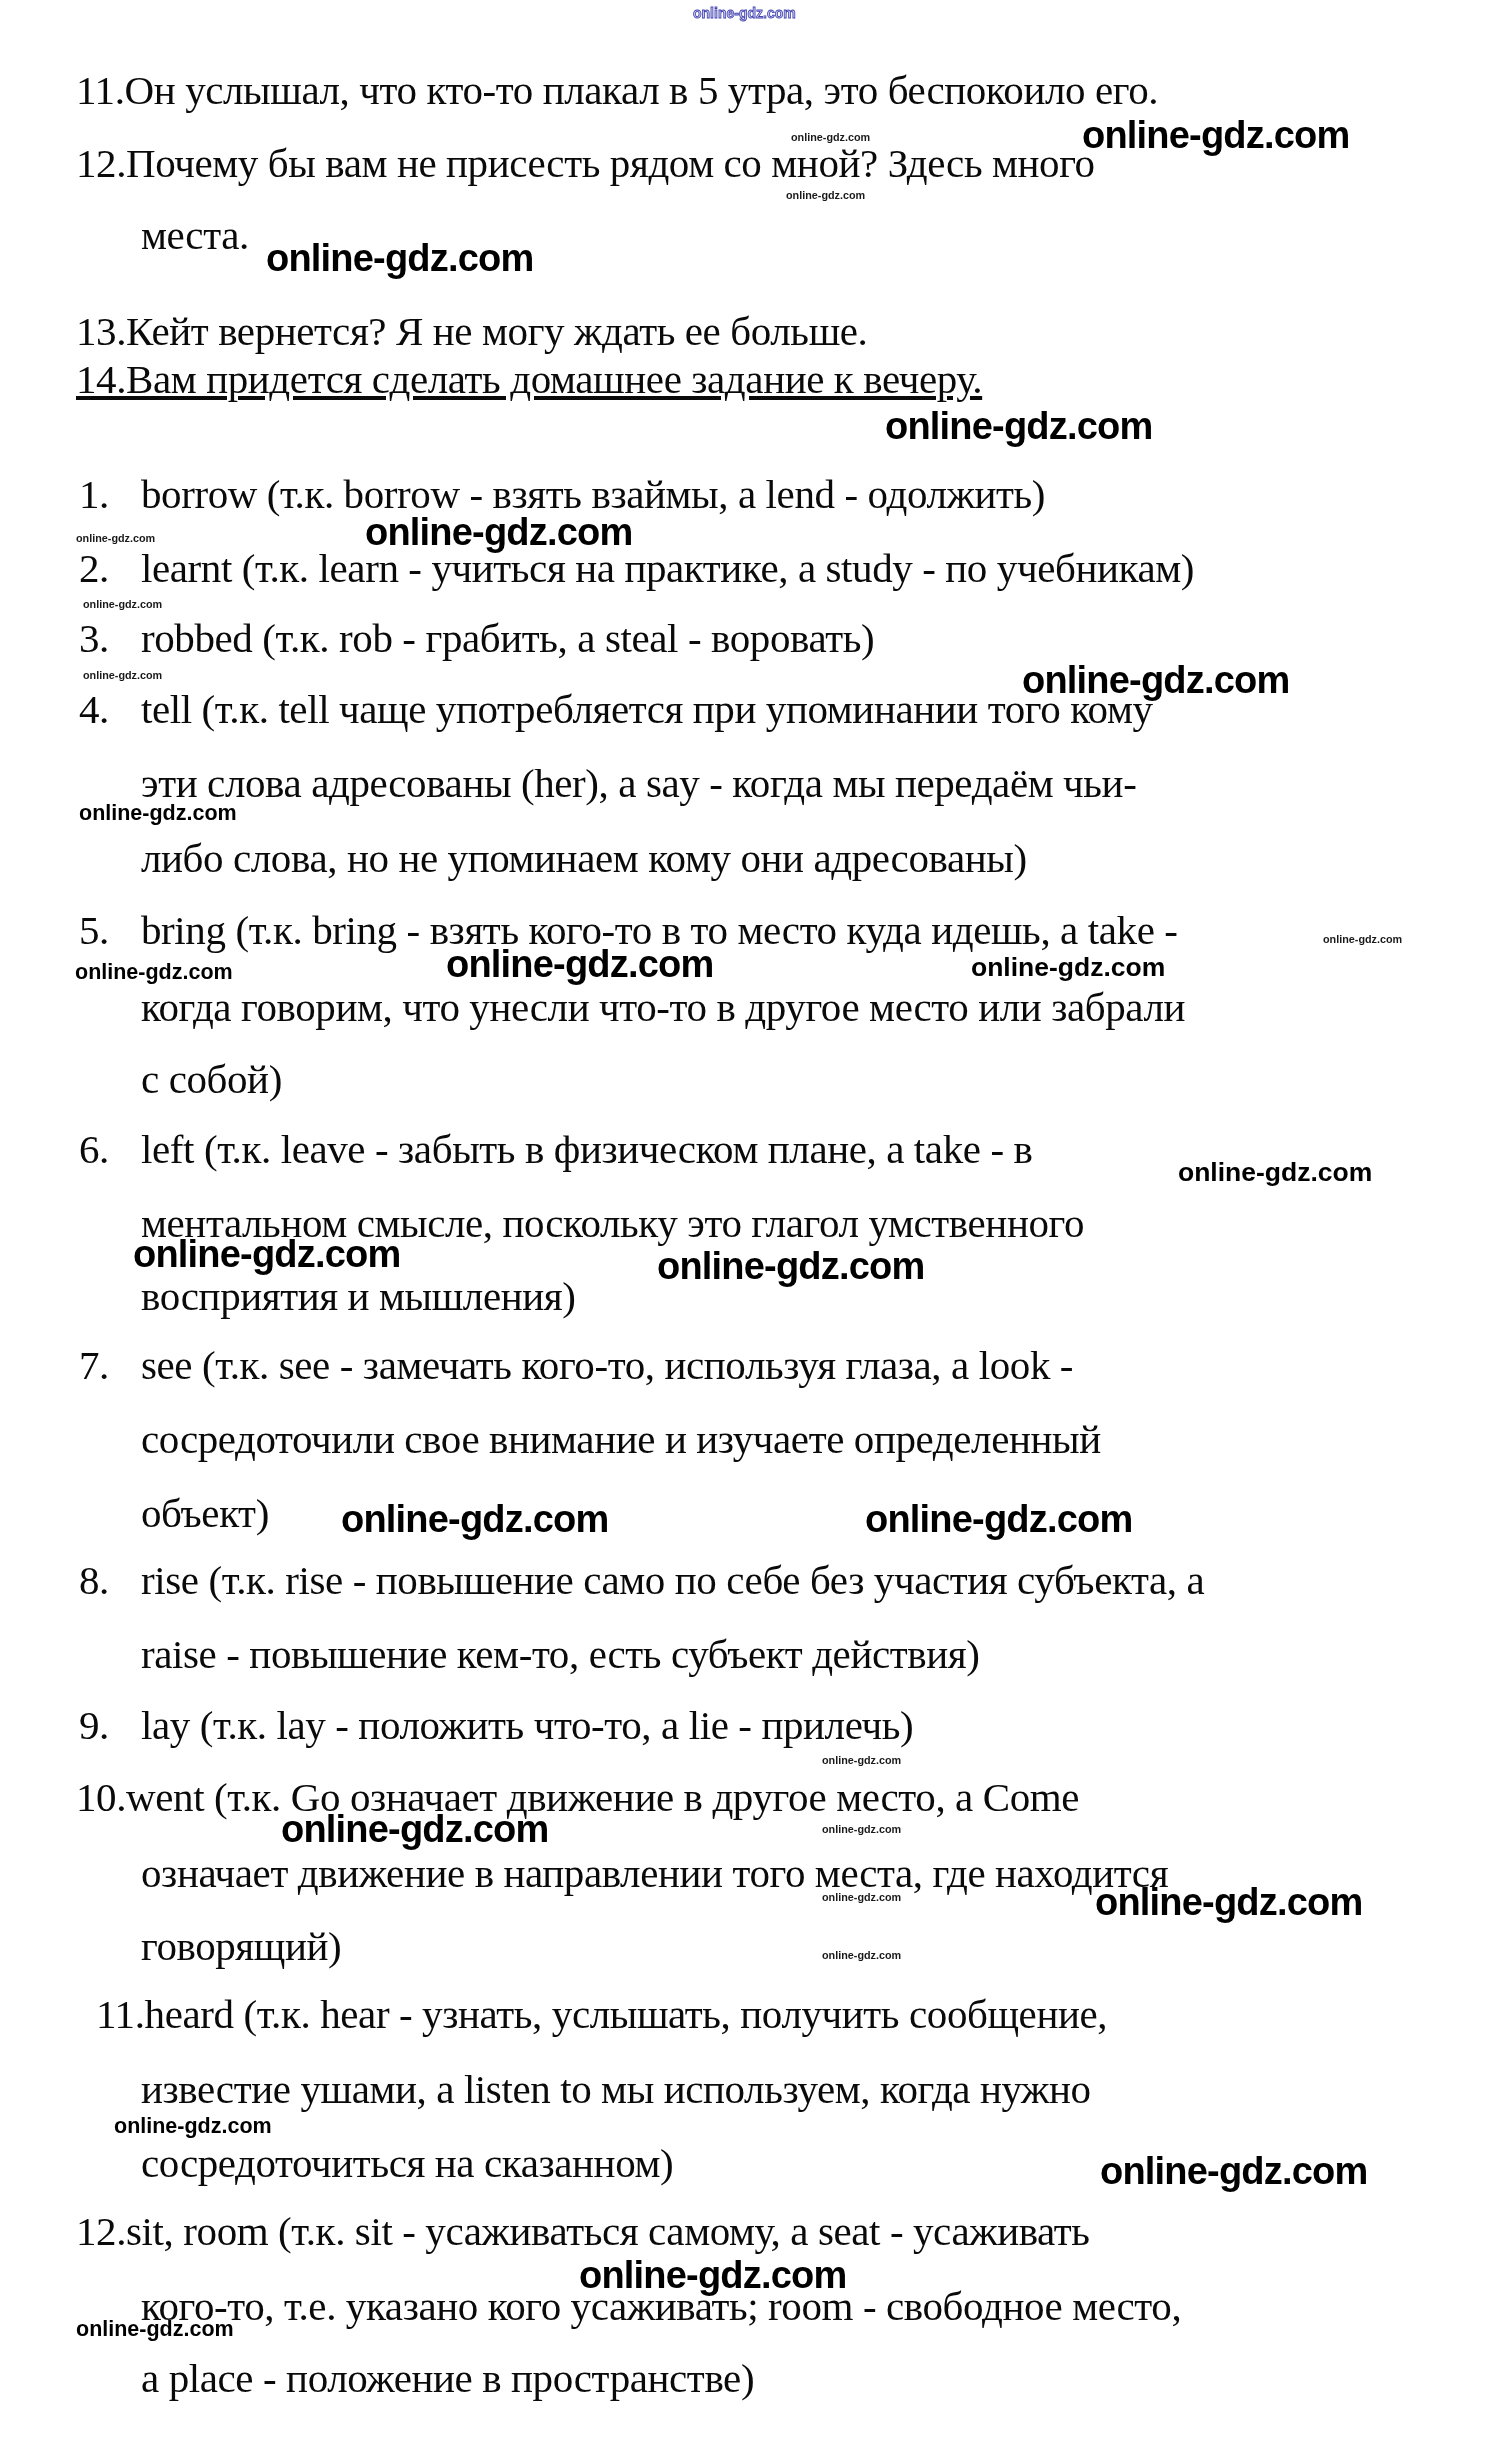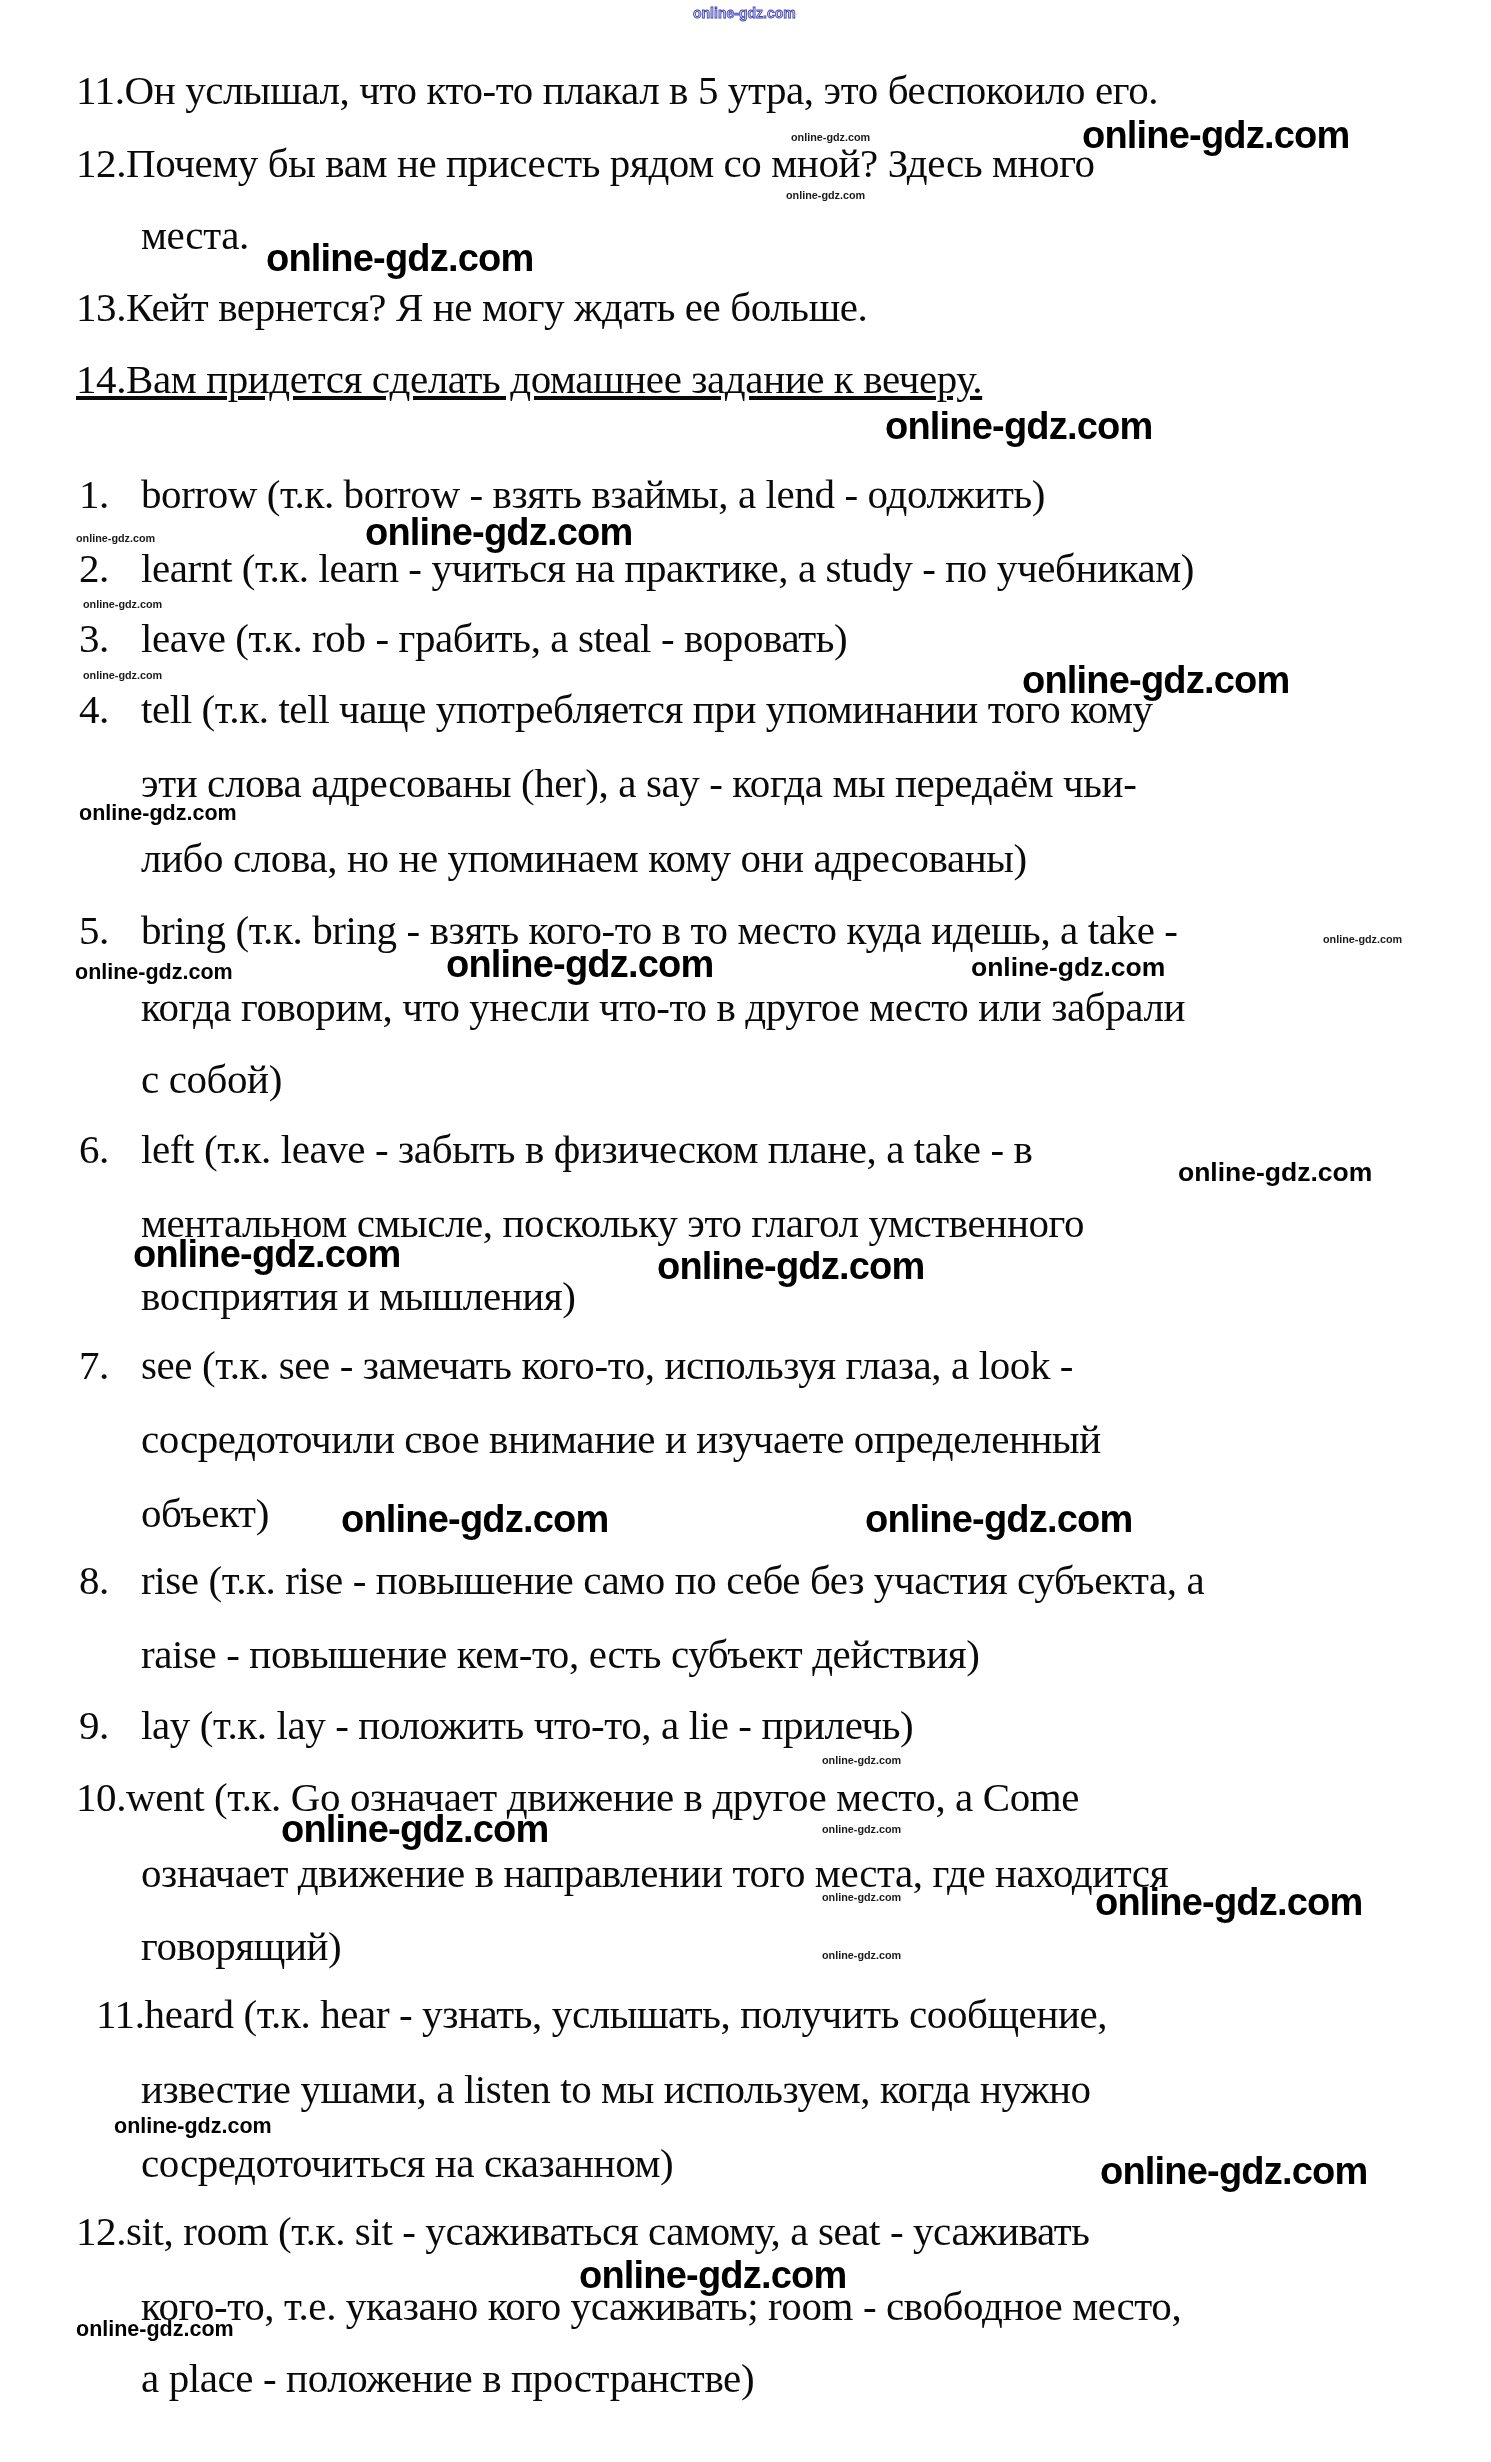--- a/index.html
+++ b/index.html
@@ -52,36 +52,36 @@
     <div class="line" style="top: 68px;">
       <span style="left: 76px;">11.Он услышал, что кто-то плакал в 5 утра, это беспокоило его.</span>
     </div>
     <div class="line" style="top: 141px; padding-left: 32px;">
       <span style="left: 76px;">12.Почему бы вам не присесть рядом со мной? Здесь много</span>
     </div>
     <div class="line" style="top: 213px;">
       <span style="left: 141px;">места.</span>
     </div>
     <div class="line" style="top: 285px;">
-      <span style="left: 76px;">13.Кейт вернется? Я не могу ждать ее больше.</span>
+      <span style="left: 76px; margin-top: 24px;">13.Кейт вернется? Я не могу ждать ее больше.</span>
     </div>
     <div class="line" style="top: 357px;">
       <span style="left: 76px; text-decoration: underline;">14.Вам придется сделать домашнее задание к вечеру.</span>
     </div>
     <div class="line" style="top: 472px;">
       <span style="left: 79px;">1.</span>
       <span style="left: 141px;">borrow (т.к. borrow - взять взаймы, a lend - одолжить)</span>
     </div>
     <div class="line" style="top: 546px;">
       <span style="left: 79px;">2.</span>
       <span style="left: 141px;">learnt (т.к. learn - учиться на практике, a study - по учебникам)</span>
     </div>
     <div class="line" style="top: 616px;">
       <span style="left: 79px;">3.</span>
-      <span style="left: 141px;">leave (т.к. rob - грабить, a steal - воровать)</span>
+      <span style="left: 141px;">robbed (т.к. rob - грабить, a steal - воровать)</span>
     </div>
     <div class="line" style="top: 687px;">
       <span style="left: 79px;">4.</span>
       <span style="left: 141px;">tell (т.к. tell чаще употребляется при упоминании того кому</span>
     </div>
     <div class="line" style="top: 761px;">
       <span style="left: 141px;">эти слова адресованы (her), a say - когда мы передаём чьи-</span>
     </div>
     <div class="line" style="top: 836px;">
       <span style="left: 141px;">либо слова, но не упоминаем кому они адресованы)</span>

